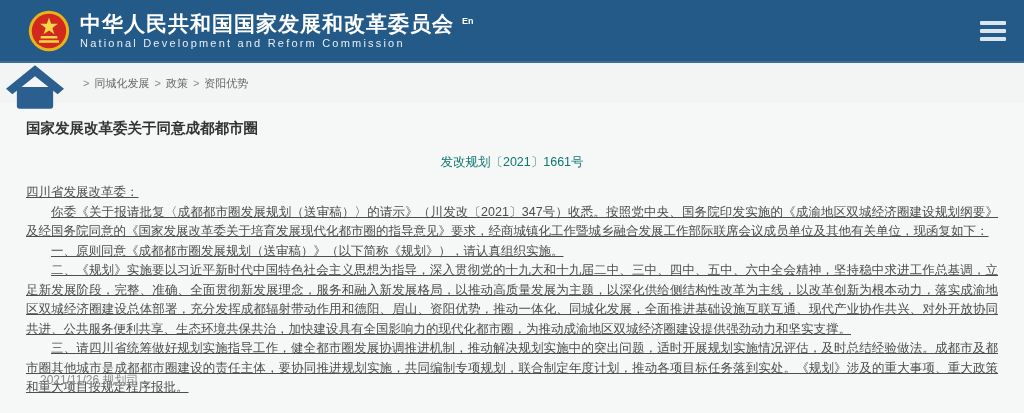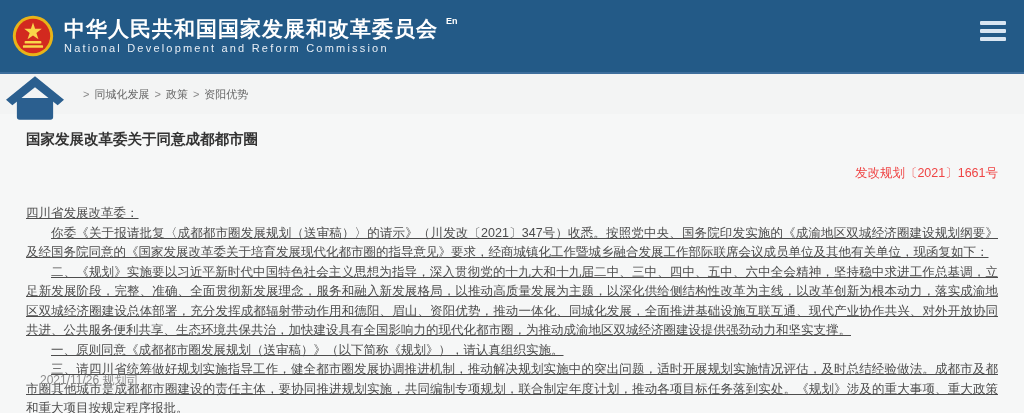--- a/index.html
+++ b/index.html
@@ -5,26 +5,26 @@
   * { margin: 0; padding: 0; box-sizing: border-box; }
   html, body { width: 1024px; height: 413px; overflow: hidden; }
   body {
     font-family: "Liberation Sans", "DejaVu Sans", sans-serif;
     background: #f6f7f7;
     position: relative;
   }
 
   
   .site-header {
-    height: 74px;
+    height: 63px;
     background: #235a87;
     border-bottom: 2px solid #3d6e9c;
     display: flex;
     align-items: center;
-    padding: 0 12px;
+    padding: 0 28px;
     position: relative;
   }
   .emblem {
     width: 42px; height: 42px;
     flex: 0 0 42px;
     margin-right: 10px;
   }
   .header-titles { color: #ffffff; }
   .header-title-cn {
     font-size: 21px;
@@ -93,25 +93,25 @@
     color: #4a4a4a;
   }
   .doc-title {
     text-align: left;
     font-size: 14.5px;
     font-weight: bold;
     color: #333333;
     line-height: 23px;
   }
   .doc-number {
-    text-align: right;
+    text-align: center;
     font-size: 12.5px;
-    color: #ef4444;
+    color: #0f766e;
     margin-top: 14px;
-    margin-bottom: 22px;
+    margin-bottom: 12px;
   }
   .doc-body p {
     font-size: 12.5px;
     line-height: 19.5px;
     text-align: justify;
     color: #4d4d4d;
     text-decoration: underline;
   }
   .doc-body p.indent { text-indent: 2em; }
 
@@ -161,21 +161,21 @@
 </div>
 
 <div class="doc-area">
   <div class="doc-title">
     <div>国家发展改革委关于同意成都都市圈</div>
   </div>
   <div class="doc-number">发改规划〔2021〕1661号</div>
   <div class="doc-body">
     <p>四川省发展改革委：</p>
     <p class="indent">你委《关于报请批复〈成都都市圈发展规划（送审稿）〉的请示》（川发改〔2021〕347号）收悉。按照党中央、国务院印发实施的《成渝地区双城经济圈建设规划纲要》及经国务院同意的《国家发展改革委关于培育发展现代化都市圈的指导意见》要求，经商城镇化工作暨城乡融合发展工作部际联席会议成员单位及其他有关单位，现函复如下：</p>
+    <p class="indent">一、原则同意《成都都市圈发展规划（送审稿）》（以下简称《规划》），请认真组织实施。</p>
     <p class="indent">二、《规划》实施要以习近平新时代中国特色社会主义思想为指导，深入贯彻党的十九大和十九届二中、三中、四中、五中、六中全会精神，坚持稳中求进工作总基调，立足新发展阶段，完整、准确、全面贯彻新发展理念，服务和融入新发展格局，以推动高质量发展为主题，以深化供给侧结构性改革为主线，以改革创新为根本动力，落实成渝地区双城经济圈建设总体部署，充分发挥成都辐射带动作用和德阳、眉山、资阳优势，推动一体化、同城化发展，全面推进基础设施互联互通、现代产业协作共兴、对外开放协同共进、公共服务便利共享、生态环境共保共治，加快建设具有全国影响力的现代化都市圈，为推动成渝地区双城经济圈建设提供强劲动力和坚实支撑。</p>
-    <p class="indent">一、原则同意《成都都市圈发展规划（送审稿）》（以下简称《规划》），请认真组织实施。</p>
     <p class="indent">三、请四川省统筹做好规划实施指导工作，健全都市圈发展协调推进机制，推动解决规划实施中的突出问题，适时开展规划实施情况评估，及时总结经验做法。成都市及都市圈其他城市是成都都市圈建设的责任主体，要协同推进规划实施，共同编制专项规划，联合制定年度计划，推动各项目标任务落到实处。《规划》涉及的重大事项、重大政策和重大项目按规定程序报批。</p>
 
   </div>
 
 </div>
 
 <div class="page-footer">2021/11/26 规划司</div>
 
 </body></html>

